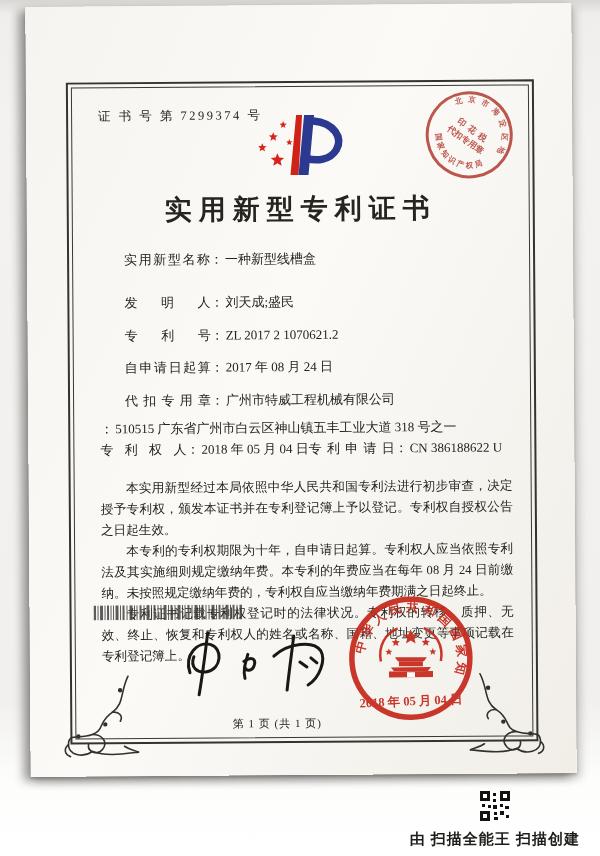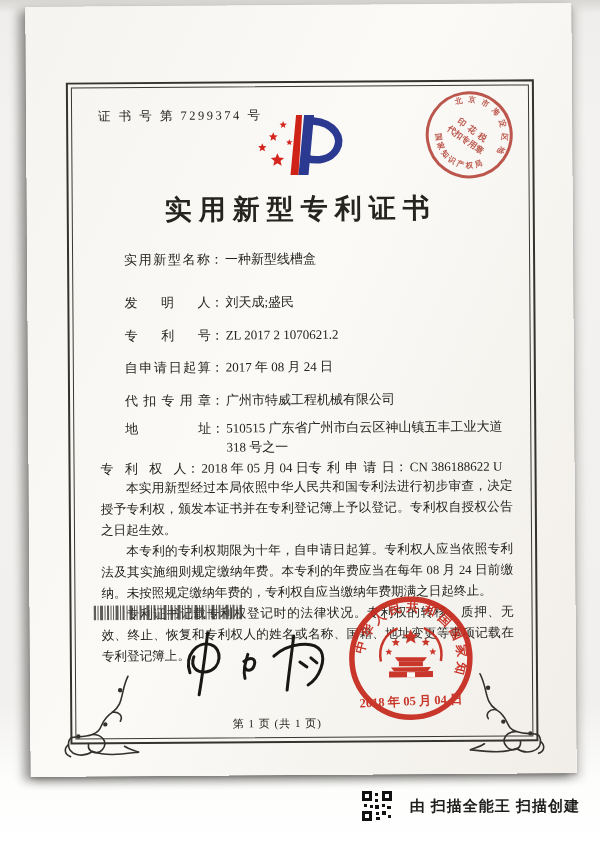--- a/index.html
+++ b/index.html
@@ -35,23 +35,23 @@
   .paras p{margin:0;text-indent:2em;}
   .barcode{position:absolute;left:22px;top:521px;width:152px;height:15px;opacity:.82;}
   .signer{position:absolute;left:36px;top:560px;font-size:13.5px;font-weight:700;line-height:23px;letter-spacing:2px;white-space:nowrap;}
   .signature{position:absolute;left:96px;top:543px;width:185px;height:82px;}
   .seal{position:absolute;left:272px;top:509px;width:134px;height:134px;}
   .page-footer{position:absolute;left:0;width:410px;top:633px;text-align:center;font-size:11px;letter-spacing:1px;}
   .flourish{position:absolute;width:84px;height:84px;}
   .flourish.bl{left:-14px;top:590px;}
   .flourish.br{right:-14px;top:590px;transform:scaleX(-1);}
   .scan-credit{
-    position:absolute;right:20px;top:791px;display:flex;align-items:center;gap:18px;
+    position:absolute;right:20px;top:791px;display:flex;align-items:center;gap:9px;
     font-family:"Liberation Sans","DejaVu Sans",sans-serif;font-size:15px;font-weight:700;
-    color:#1d1d1b;letter-spacing:1px;white-space:nowrap;
+    color:#1d1d1b;letter-spacing:1px;white-space:nowrap;flex-direction:column;
   }
 </style>
 </head>
 <body>
 
 <div class="paper">
   <div class="frame">
     <div class="frame-inner"></div>
 
     <div class="cert-no">证 书 号 第 7299374 号</div>
@@ -107,21 +107,20 @@
         <span class="lbl">自申请日起算</span>
           <span class="colon">：</span>
           <span class="val">2017 年 08 月 24 日</span>
       </div>
       <div class="frow mb9">
         <span class="lbl">代扣专用章</span>
           <span class="colon">：</span>
           <span class="val">广州市特威工程机械有限公司</span>
       </div>
       <div class="frow mb2">
-        <span class="lbl">地址</span>
           <span class="colon">：</span>
           <span class="val">510515 广东省广州市白云区神山镇五丰工业大道 318 号之一</span>
       </div>
       <div class="grow">
         <div class="gpair">
           <span class="lbl">专利权人</span>
             <span class="colon">：</span>
             <span>2018 年 05 月 04 日</span>
         </div>
         <div class="gpair second">

